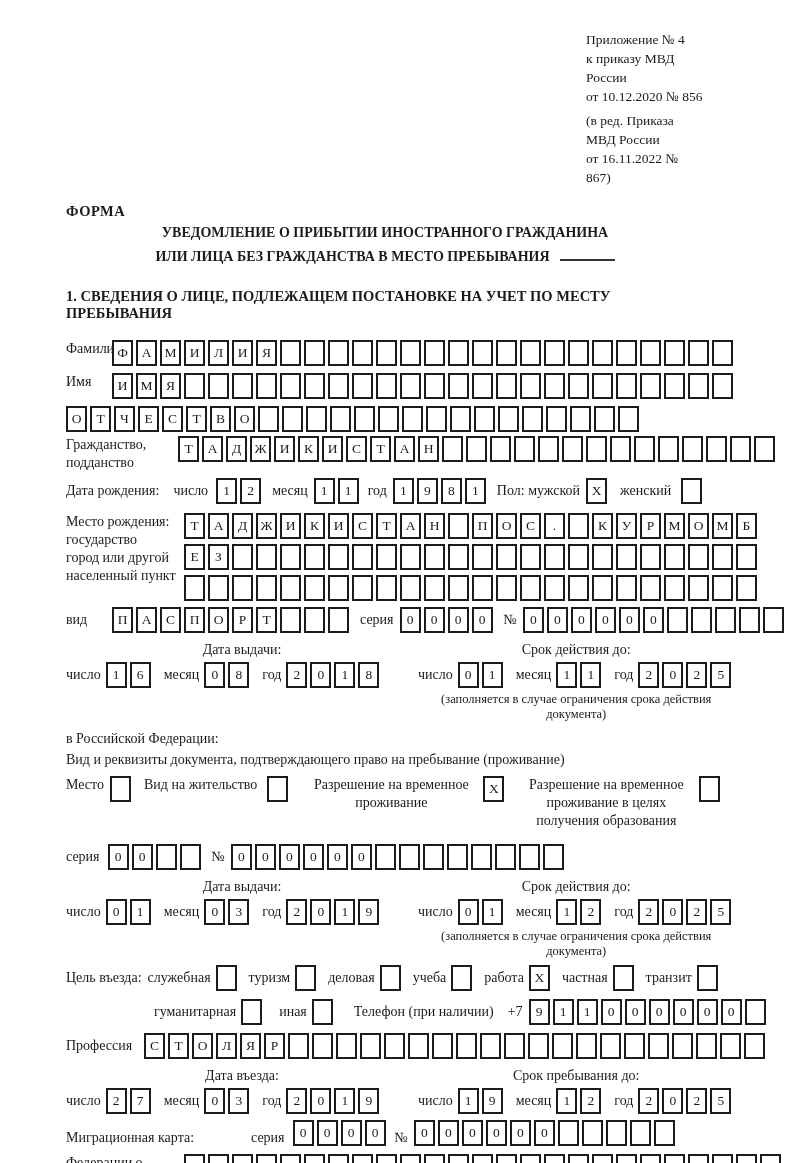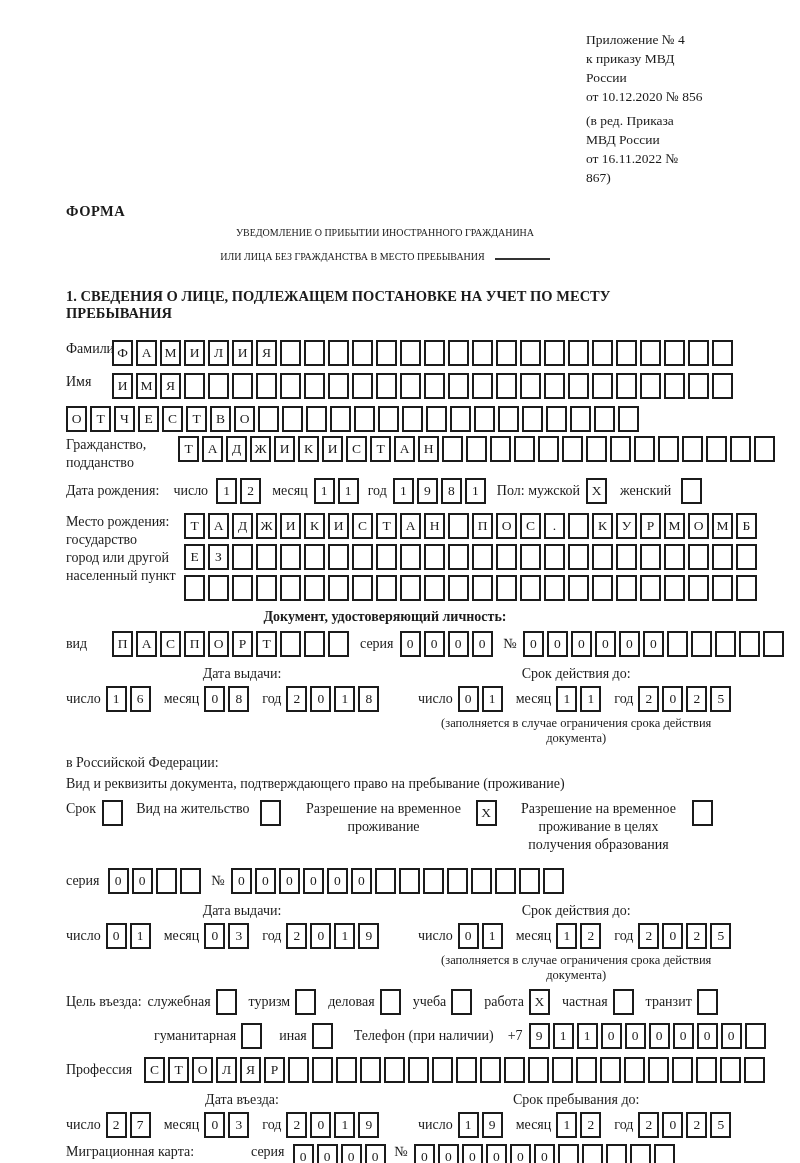--- a/index.html
+++ b/index.html
@@ -4,21 +4,21 @@
 <style>
   html,body{margin:0;padding:0;background:#ffffff;}
   body{width:800px;height:1163px;overflow:hidden;color:#1b1b1b;
        font-family:"Liberation Serif","DejaVu Serif",serif;}
   .page{box-sizing:border-box;width:728px;height:1163px;padding:30px 24px 18px 66px;}
   
   .hdr{margin-left:520px;font-size:13.5px;line-height:19px;}
   .hdr .gap{margin-top:5px;}
   .forma{font-weight:bold;font-size:14.5px;padding-right:12px;margin-top:16px;letter-spacing:.5px;}
   
-  .title{ text-align:center;font-weight:normal;font-size:10px;line-height:22px;margin-top:2px;}
+  .title{ text-align:center;font-weight:bold;font-size:14px;line-height:22px;margin-top:2px;}
   .title:first-of-type{margin-top:16px;}
   .blank-line{display:inline-block;width:55px;border-bottom:2px solid #333;margin-left:10px;vertical-align:baseline;}
   .sec{font-weight:bold;font-size:14.5px;margin-top:20px;margin-bottom:18px;}
   
   .cells{display:inline-flex;flex-wrap:nowrap;flex:none;}
   .cell{box-sizing:content-box;display:inline-flex;width:17px;height:22px;border:2px solid #1b1b1b;
         margin-right:3px;align-items:center;justify-content:center;
         font-size:13.5px;line-height:1;flex:none;background:#fff;}
   
   .frow{display:flex;align-items:flex-start;margin-bottom:7px;font-size:14px;}
@@ -307,21 +307,20 @@
           <span class="cell"></span>
           <span class="cell"></span>
           <span class="cell"></span>
           <span class="cell"></span>
           <span class="cell"></span>
           <span class="cell"></span>
         </div>
     </div>
   </div>
 
-  <div class="doc-head">Документ, удостоверяющий личность:</div>
   <div class="frow" style="align-items:center;margin-bottom:8px">
     <span class="sp" style="width:46px">вид</span>
     <span class="cells mr8">
         <span class="cell">П</span>
         <span class="cell">А</span>
         <span class="cell">С</span>
         <span class="cell">П</span>
         <span class="cell">О</span>
         <span class="cell">Р</span>
         <span class="cell">Т</span>
@@ -399,21 +398,21 @@
       <div class="dnote">(заполняется в случае ограничения срока действия документа)</div>
     </div>
   </div>
 
   <div style="font-size:14px;line-height:21px;margin-top:4px">
     <div>в Российской Федерации:</div>
     <div>Вид и реквизиты документа, подтверждающего право на пребывание (проживание)</div>
   </div>
   <div class="optrow">
     <div class="opt" style="margin-right:10px">
-      <span class="optlabel mr6">Срок</span>
+      <span class="optlabel mr6">Место</span>
       <span class="cells">
           <span class="cell"></span>
         </span>
     </div>
     <div class="opt" style="margin-right:16px">
       <span class="optlabel mr10">Вид на жительство</span>
       <span class="cells">
           <span class="cell"></span>
         </span>
     </div>
@@ -652,21 +651,21 @@
         <span class="cells">
             <span class="cell">2</span>
             <span class="cell">0</span>
             <span class="cell">2</span>
             <span class="cell">5</span>
           </span>
       </div>
     </div>
   </div>
 
-  <div class="frow" style="align-items:flex-start;margin-top:4px;margin-bottom:8px">
+  <div class="frow" style="align-items:flex-end;margin-top:4px;margin-bottom:8px">
     <span class="sp" style="width:185px">Миграционная карта:</span>
     <span class="sp mr8">серия</span>
     <span class="cells mr6">
         <span class="cell">0</span>
         <span class="cell">0</span>
         <span class="cell">0</span>
         <span class="cell">0</span>
       </span>
     <span class="sp mr6">№</span>
     <span class="cells">

